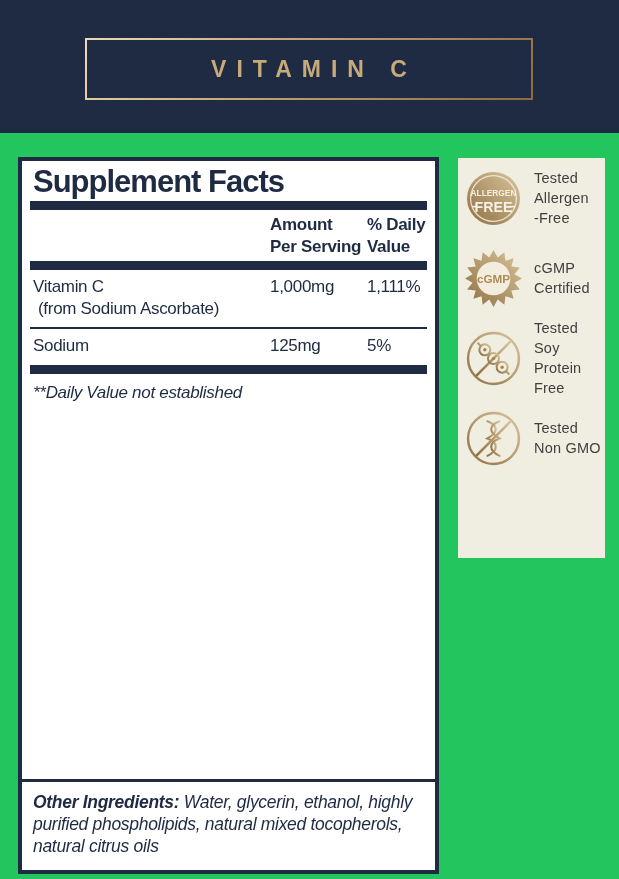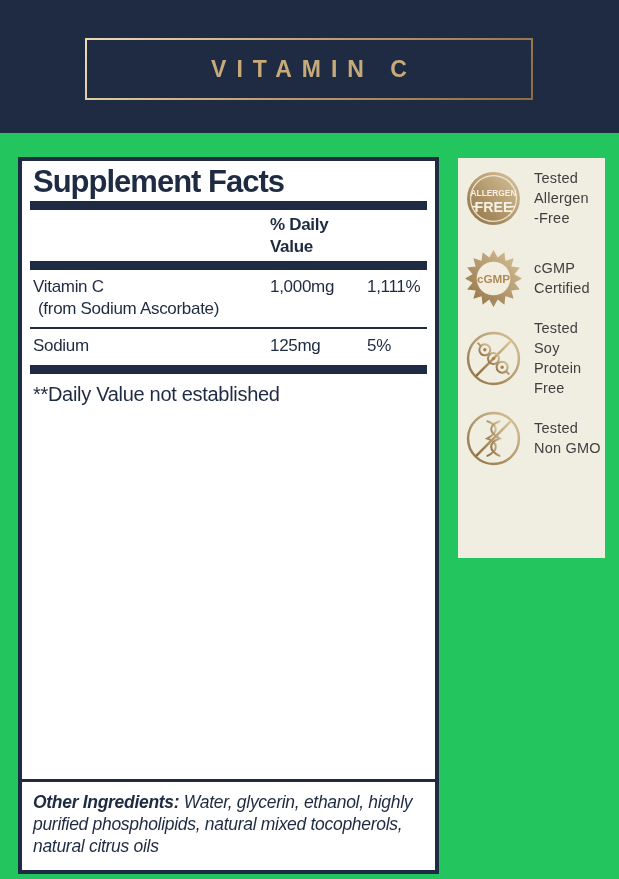--- a/index.html
+++ b/index.html
@@ -20,21 +20,21 @@
          border:4px solid #1e2b42;background:#ffffff;color:#1e2b42;}
   .facts-title{margin:2px 10px 0 11px;font-size:31px;font-weight:bold;letter-spacing:-1px;line-height:38px;}
   .serv{margin:0 11px;font-size:17px;line-height:21.5px;letter-spacing:-0.3px;}
   .bar{height:9px;background:#1e2b42;margin:0 8px;}
   .thin{height:2px;background:#1e2b42;margin:0 8px;}
   .grid{display:grid;grid-template-columns:1fr 97px 60px;padding:0 8px 0 11px;
         font-size:17px;letter-spacing:-0.3px;line-height:21.5px;}
   .hdr{font-weight:bold;padding-top:4px;padding-bottom:4px;white-space:pre-line;}
   .row{padding-top:6px;padding-bottom:8px;}
   .sub{padding-left:5px;}
-  .footnote{margin:9px 11px 0;font-size:20px;letter-spacing:-0.3px;}
+  .footnote{margin:9px 11px 0;font-size:17px;letter-spacing:-0.3px;font-style:italic;}
   .ingredients{position:absolute;left:0;right:0;bottom:0;border-top:3px solid #1e2b42;
                padding:9px 16px 13px 11px;font-size:17.5px;line-height:22px;letter-spacing:-0.3px;font-style:italic;}
   .ingredients b{font-weight:bold;}
 
   
   .badges{position:absolute;left:458px;top:158px;width:147px;height:400px;background:#f0ede1;}
   .badge{height:80px;display:flex;align-items:center;padding-left:7px;box-sizing:border-box;}
   .badge svg{width:57px;height:57px;flex:none;}
   .badge-label{margin-left:12px;font-size:14.5px;color:#3f3f3f;line-height:1.38;
                white-space:pre-line;letter-spacing:0.2px;}
@@ -52,20 +52,22 @@
     </div>
   </div>
 
   <div class="facts">
     <div class="facts-title">Supplement Facts</div>
 
     <div class="bar"></div>
 
     <div class="grid">
       <div></div>
+      <div class="hdr">Amount
+Per Serving</div>
       <div class="hdr">% Daily
 Value</div>
     </div>
 
     <div class="bar"></div>
 
     <div class="grid row">
       <div>
         <div>Vitamin C</div>
         <div class="sub">(from Sodium Ascorbate)</div>

